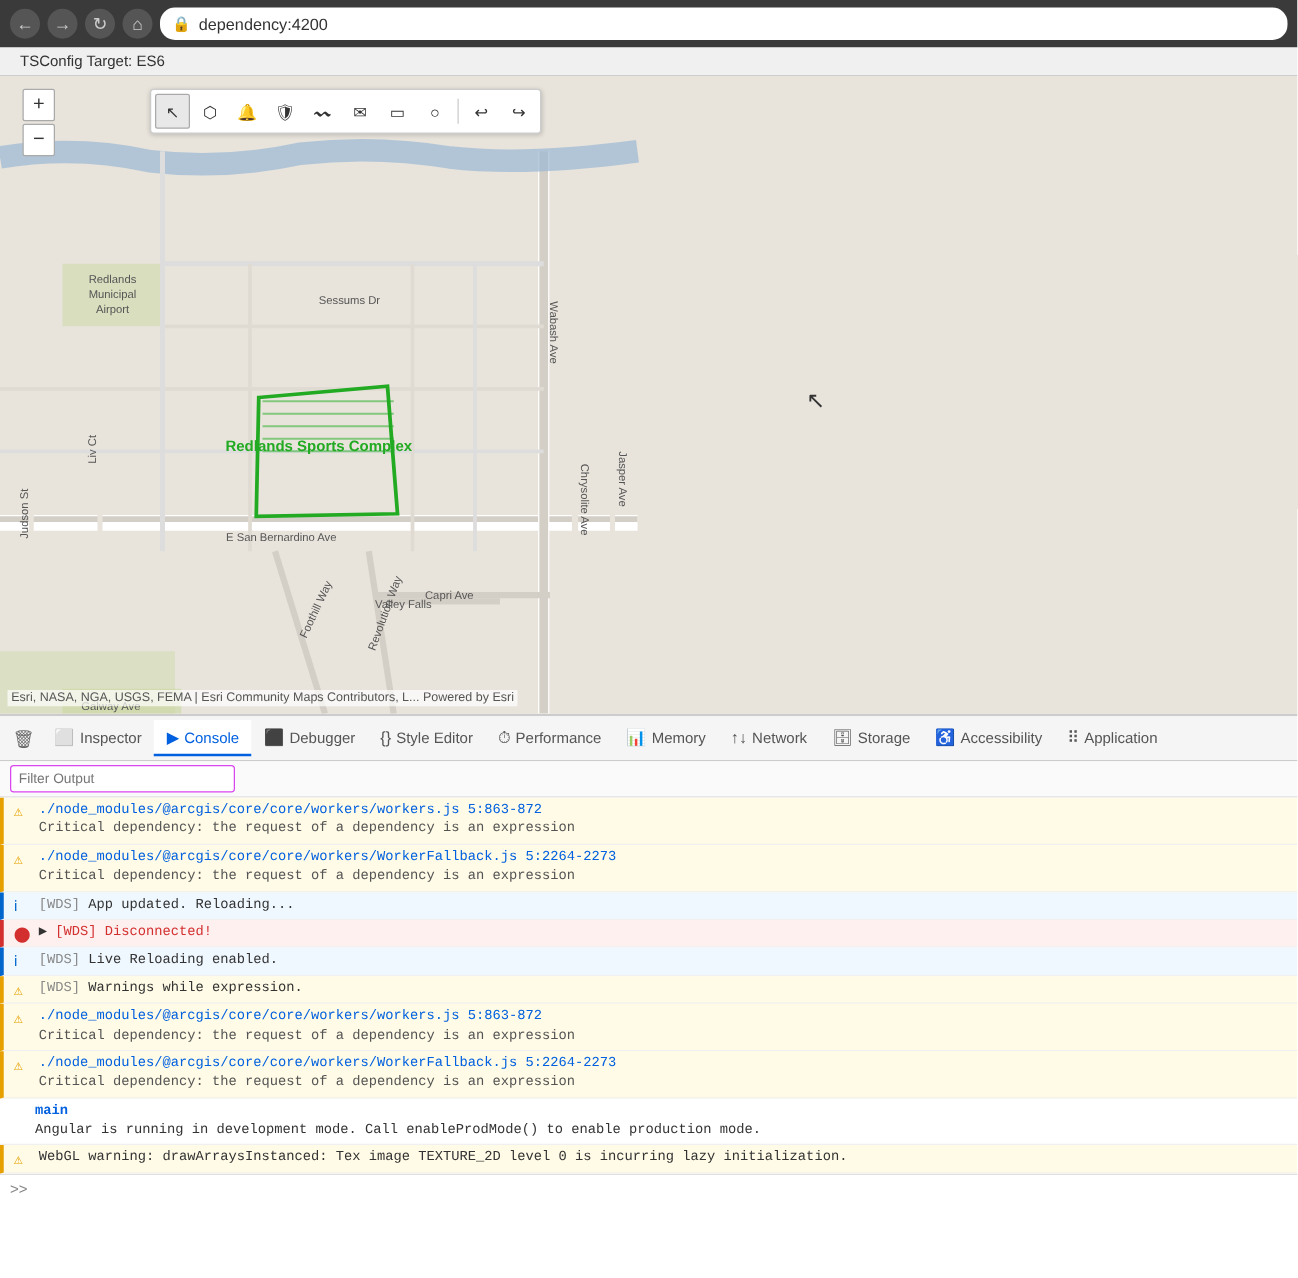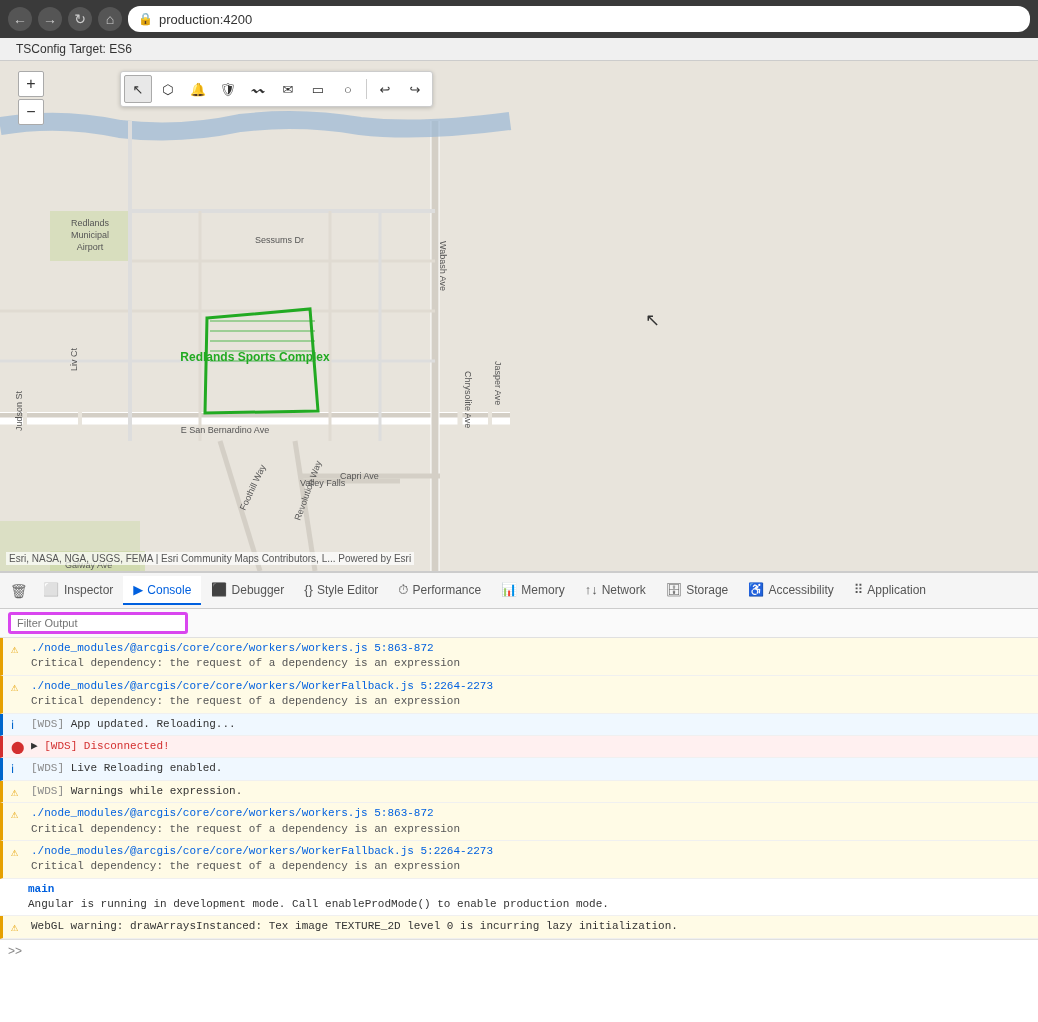--- a/index.html
+++ b/index.html
@@ -173,21 +173,21 @@
     
     .console-toolbar {
       display: flex;
       align-items: center;
       padding: 3px 8px;
       border-bottom: 1px solid #e0e0e0;
       gap: 6px;
       background: #fafafa;
     }
     .filter-input {
-      border: 3px solid #d946ef;
+      border: 1px solid #d946ef;
       border-radius: 3px;
       padding: 2px 6px;
       font-size: 11px;
       height: 22px;
       width: 180px;
       color: #888;
     }
 
     
     .console-messages {
@@ -268,21 +268,21 @@
 </head>
 <body>
 
 <div class="browser-chrome">
   <button class="nav-btn">←</button>
   <button class="nav-btn">→</button>
   <button class="nav-btn">↻</button>
   <button class="nav-btn">⌂</button>
   <div class="address-bar">
     <span class="shield-icon">🔒</span>
-    <span>production:4200</span>
+    <span>dependency:4200</span>
   </div>
 </div>
 
 <div class="page-header">
   <span>TSConfig Target: ES6</span>
 </div>
 
 <div class="map-container">
   
   <svg class="map-svg" viewBox="0 0 1038 510">

